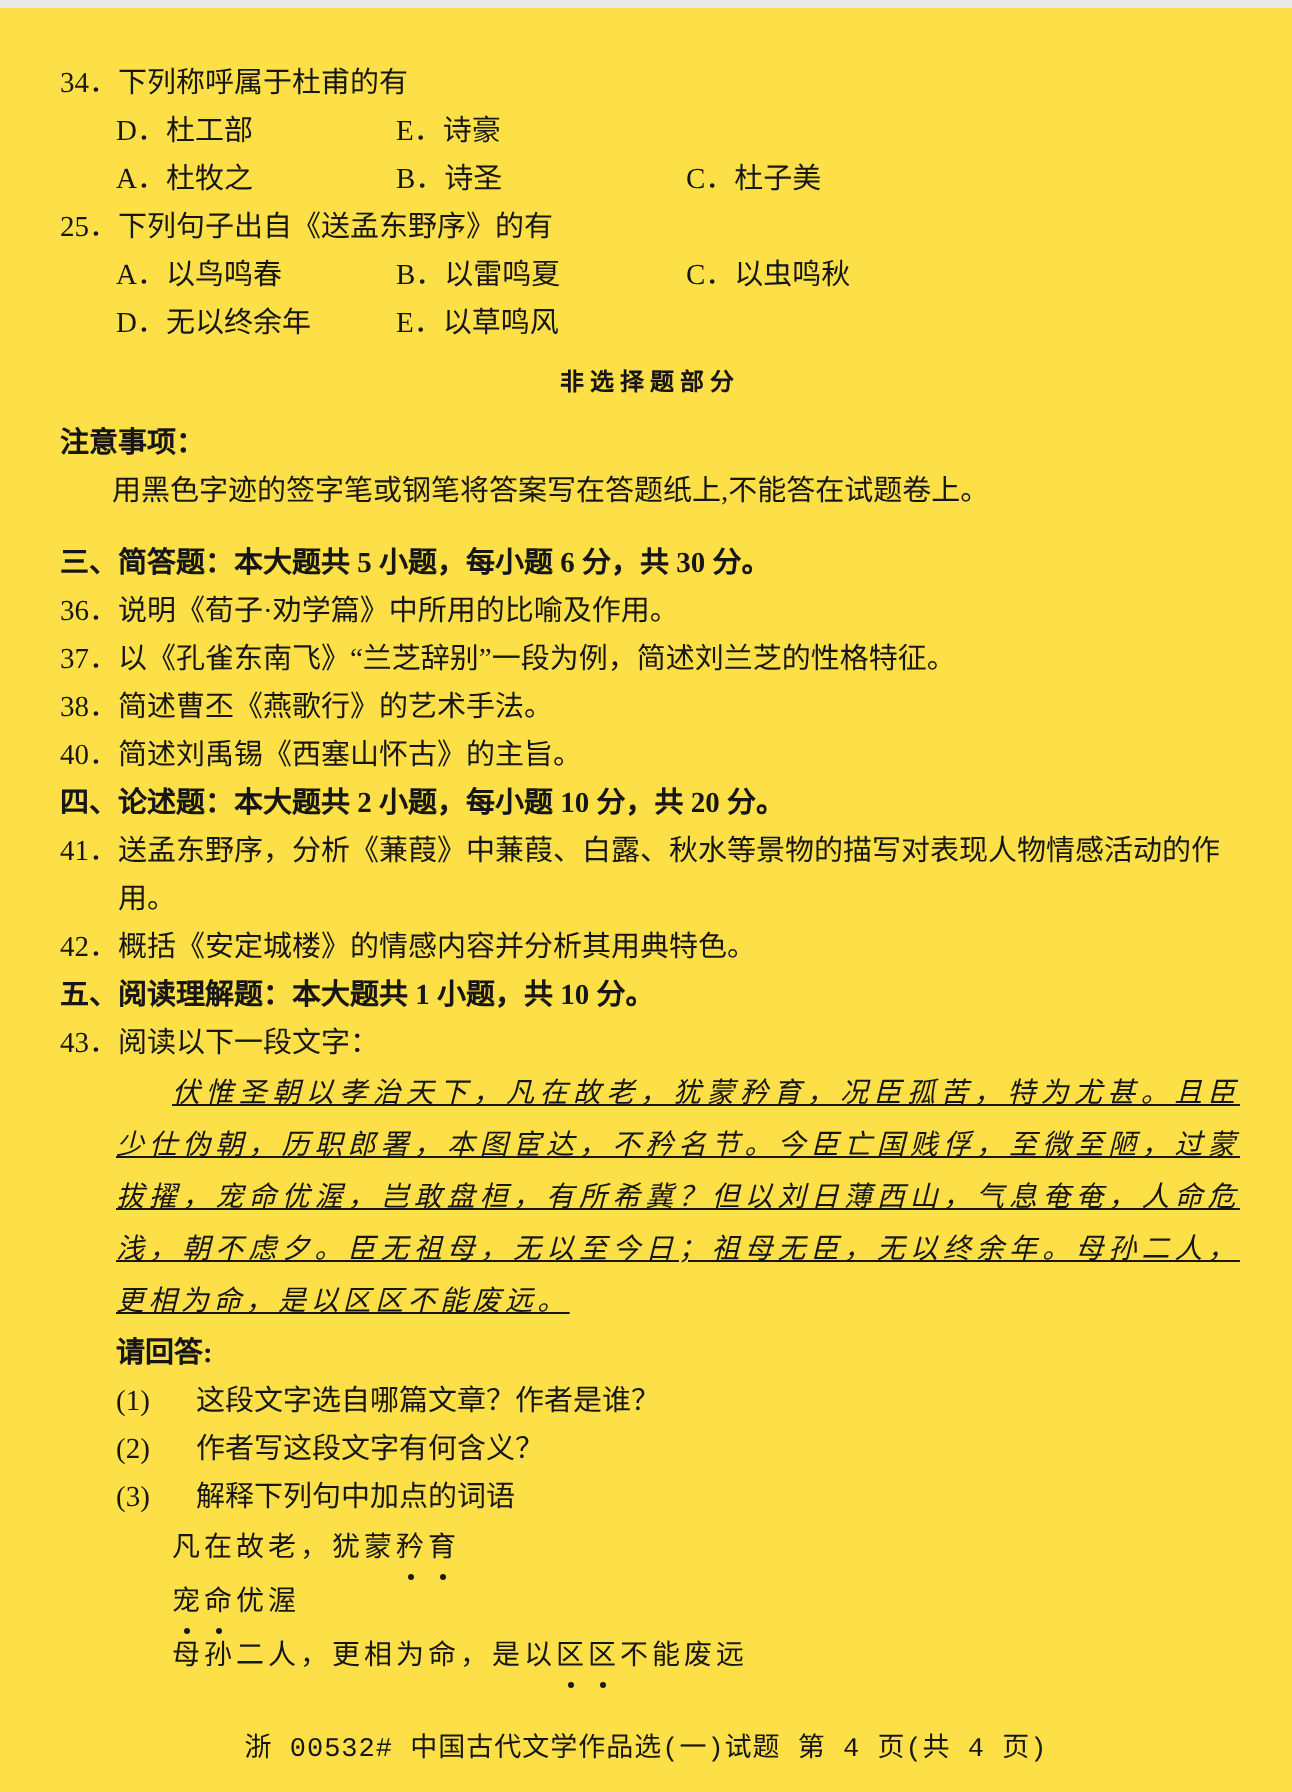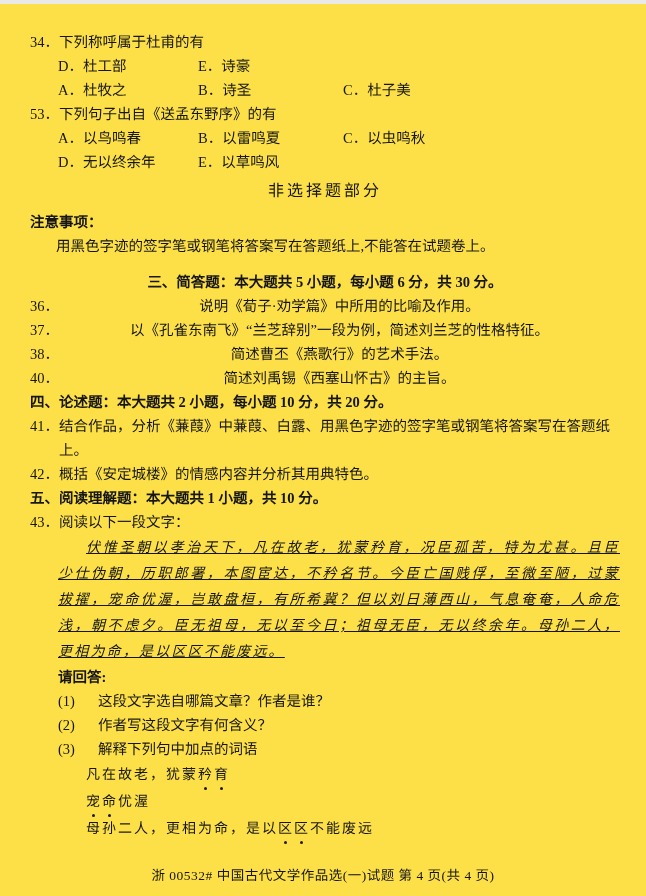--- a/index.html
+++ b/index.html
@@ -12,45 +12,45 @@
   }
   .row { display:flex; }
   .qnum { flex:0 0 28px; }
   .qtext { flex:1; }
   .opts { margin-left:28px; display:flex; }
   .opt-a { width:140px; }
   .opt-b { width:145px; }
   .opt-c { flex:1; }
   .heading {
     font-family:"Liberation Sans","DejaVu Sans",sans-serif;
-    font-size:16px; font-weight:400; text-align:center;
+    font-size:12px; font-weight:700; text-align:center;
     line-height:26px; margin:4px 0 6px; letter-spacing:3px;
   }
   .bold { font-weight:700; }
   .notice-body { margin-left:26px; }
-  .sec-gap { margin-top:12px;text-align:center; }
+  .sec-gap { margin-top:12px; }
   .passage {
     margin:1px 0 0 28px; font-style:italic; font-size:14px;
     text-indent:2em; text-align:justify; letter-spacing:2.2px; line-height:26px;text-decoration:underline;
   }
   .prompt { margin-left:28px; font-weight:700; }
   .sub { display:flex; margin-left:28px; }
   .subnum { flex:0 0 40px; }
   .phrase {
     margin-left:56px; font-size:14px;
     letter-spacing:2px; line-height:27px;
   }
   .dotted { position:relative; display:inline-block; }
   .dotted::after {
     content:""; position:absolute; left:50%; bottom:-2px;
     width:3px; height:3px; margin-left:-2px; background:#1a1a1a; border-radius:50%;
   }
   .footer {
     position:absolute; left:0; right:0; bottom:15px; text-align:center;
-    font-size:13.5px; letter-spacing:0.5px; line-height:18px;
+    font-size:13.5px; letter-spacing:0.5px; line-height:18px;font-family:Liberation Mono, monospace;
   }
 </style>
 </head>
 <body>
 
 <div class="page">
 
   <div>
     <div class="row">
       <span class="qnum">34．</span>
@@ -63,21 +63,21 @@
     </div>
     <div class="opts">
       <span class="opt-a">A．杜牧之</span>
       <span class="opt-b">B．诗圣</span>
       <span class="opt-c">C．杜子美</span>
     </div>
   </div>
 
   <div>
     <div class="row">
-      <span class="qnum">53．</span>
+      <span class="qnum">25．</span>
       <span class="qtext">下列句子出自《送孟东野序》的有</span>
     </div>
     <div class="opts">
       <span class="opt-a">A．以鸟鸣春</span>
       <span class="opt-b">B．以雷鸣夏</span>
       <span class="opt-c">C．以虫鸣秋</span>
     </div>
     <div class="opts">
       <span class="opt-a">D．无以终余年</span>
       <span class="opt-b">E．以草鸣风</span>
@@ -109,21 +109,21 @@
     <div class="row">
       <span class="qnum">40．</span>
       <span class="qtext">简述刘禹锡《西塞山怀古》的主旨。</span>
     </div>
   </div>
 
   <div>
     <div class="bold">四、论述题：本大题共 2 小题，每小题 10 分，共 20 分。</div>
     <div class="row">
       <span class="qnum">41．</span>
-      <span class="qtext">结合作品，分析《蒹葭》中蒹葭、白露、用黑色字迹的签字笔或钢笔将答案写在答题纸上。</span>
+      <span class="qtext">送孟东野序，分析《蒹葭》中蒹葭、白露、秋水等景物的描写对表现人物情感活动的作用。</span>
     </div>
     <div class="row">
       <span class="qnum">42．</span>
       <span class="qtext">概括《安定城楼》的情感内容并分析其用典特色。</span>
     </div>
   </div>
 
   <div>
     <div class="bold">五、阅读理解题：本大题共 1 小题，共 10 分。</div>
     <div class="row">

